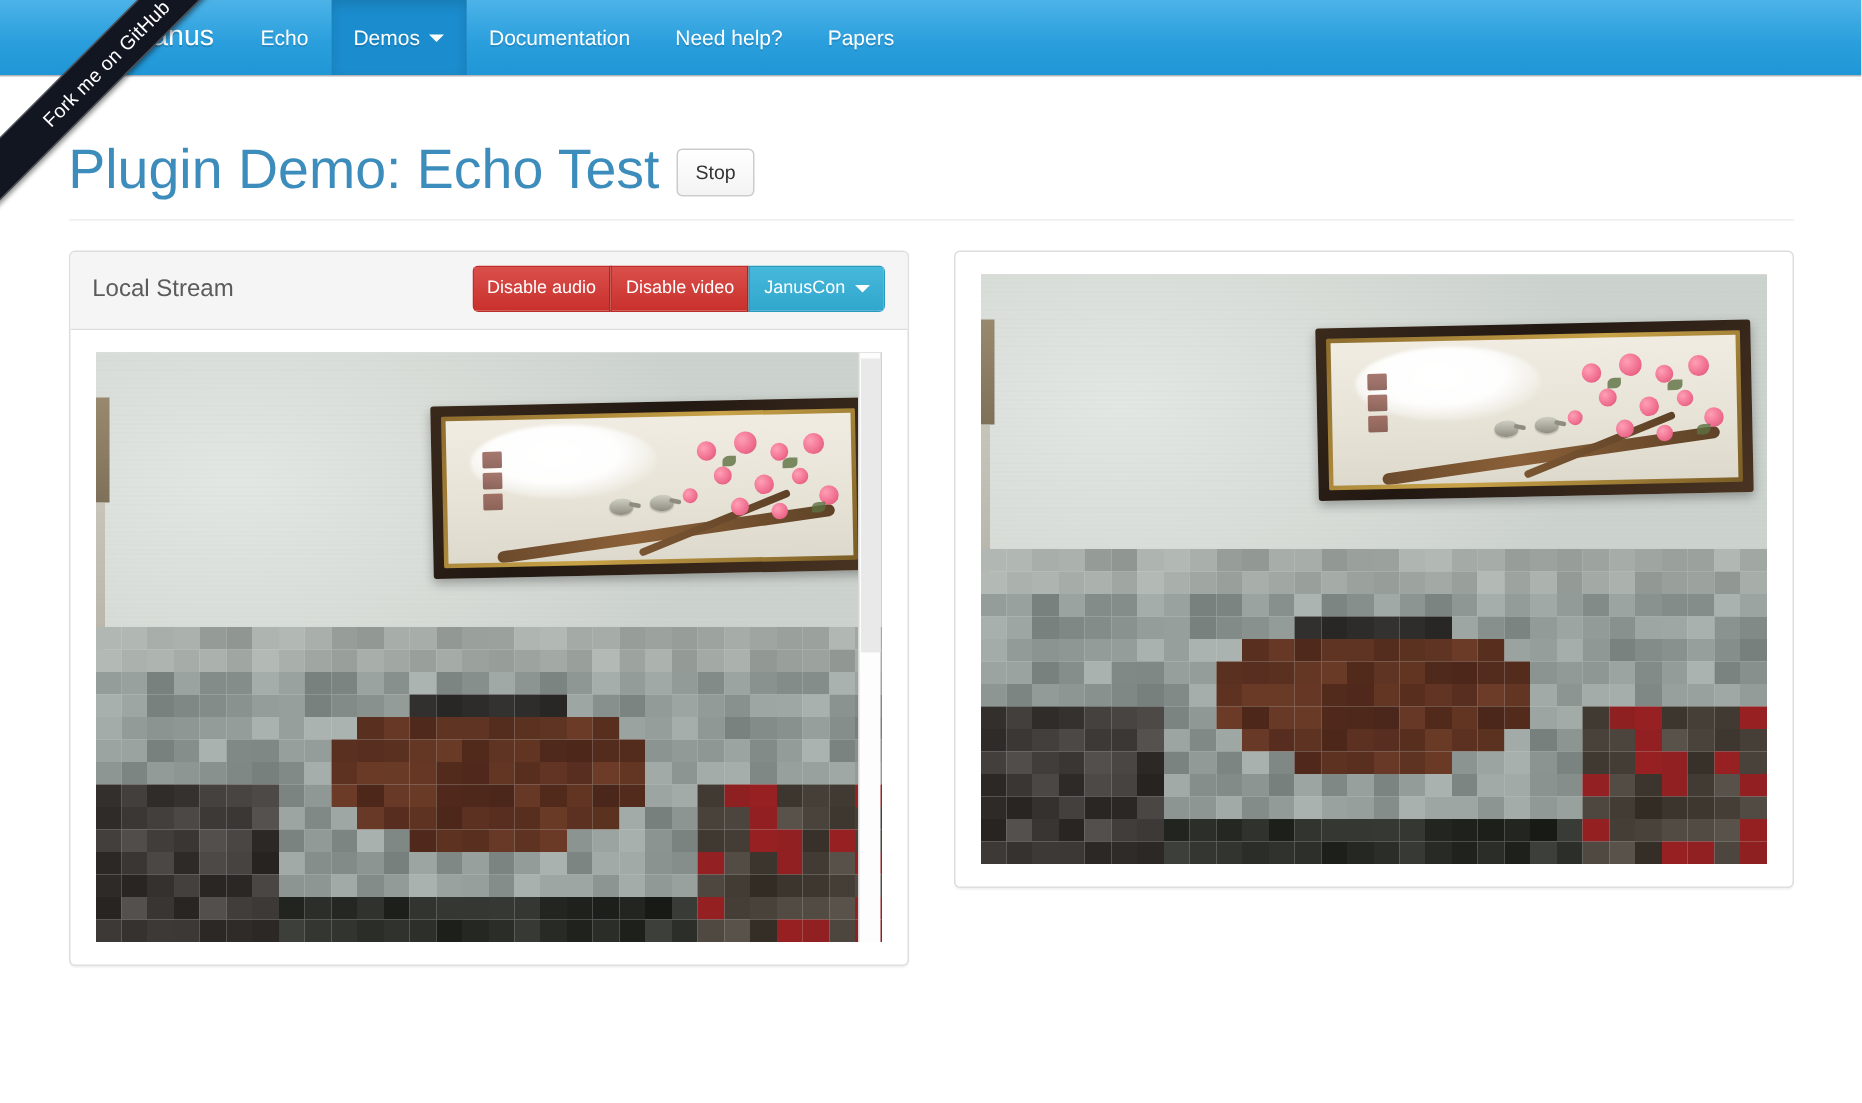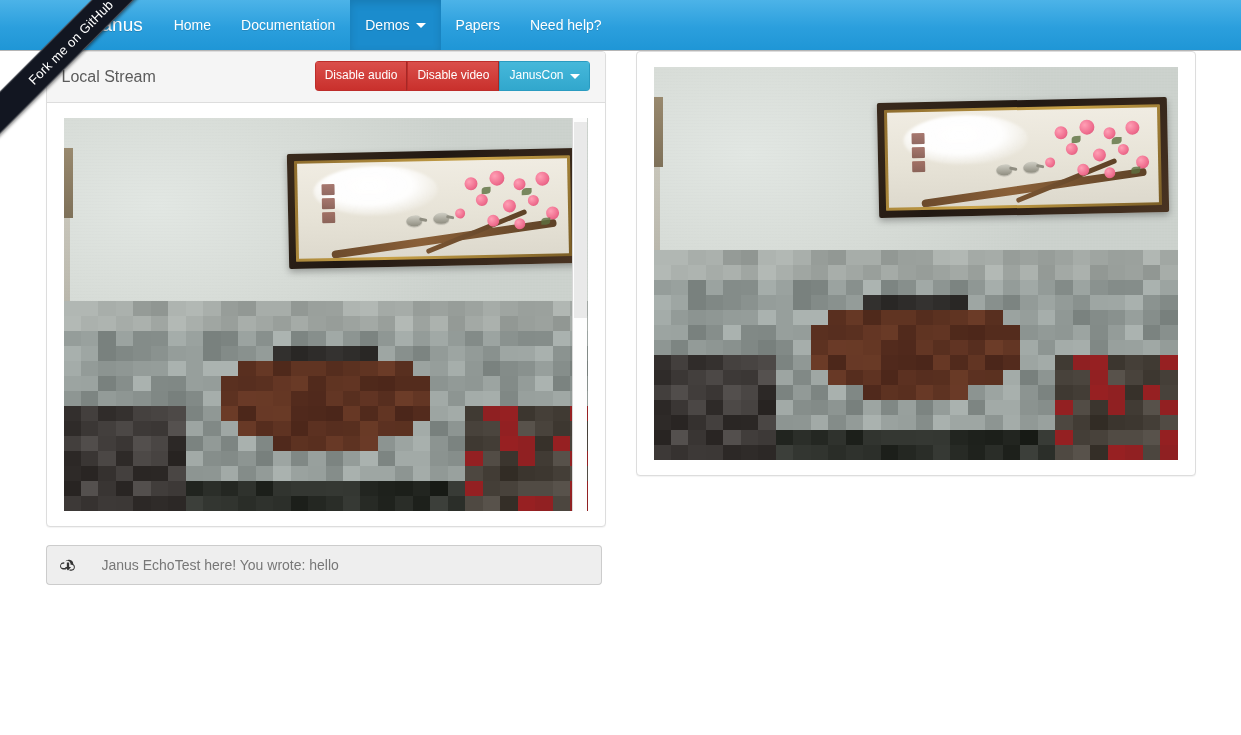--- a/index.html
+++ b/index.html
@@ -422,45 +422,49 @@
 </style>
 </head>
 <body>
 
 <div class="navbar">
 
   <div class="brand">Janus</div>
 
   <div class="nav-items">
     <div class="nav-item">
-      <span>Home</span>
-    </div>
-    <div class="nav-item">
-      <span>Documentation</span>
+      <span>Echo</span>
     </div>
     <div class="nav-item active">
       <span>Demos</span>
       <span class="caret"></span>
     </div>
     <div class="nav-item">
-      <span>Papers</span>
+      <span>Documentation</span>
     </div>
     <div class="nav-item">
       <span>Need help?</span>
     </div>
+    <div class="nav-item">
+      <span>Papers</span>
+    </div>
   </div>
 
 
   <div class="ribbon">
     <span>Fork me on GitHub</span>
   </div>
 </div>
 
 <div class="container">
 
+  <div class="page-header">
+    <h1 class="page-title">Plugin Demo: Echo Test</h1>
+    <button class="btn-stop">Stop</button>
+  </div>
 
   <div class="row">
 
     <div class="col">
       <div class="panel">
         <div class="panel-heading">
           <h3 class="panel-title">Local Stream</h3>
           <div class="btn-group">
             <button class="btn-sm btn-danger">Disable audio</button>
             <button class="btn-sm btn-danger">Disable video</button>
@@ -1398,23 +1402,14 @@
               </div>
           </div>
         </div>
       </div>
     </div>
   </div>
 
   <div class="dc-row">
 
 
-    <div class="input-group">
-      <div class="input-addon">
-        <svg width="18" height="15" viewBox="0 0 20 16" aria-hidden="true">
-          <path d="M15.9 6.2A5.1 5.1 0 0 0 6.2 4.6 4 4 0 0 0 4.3 12.4h3.4v-1.6H4.4a2.4 2.4 0 0 1 .2-4.8l1.1.05.3-1.05a3.5 3.5 0 0 1 6.8.9l.1 1.25 1.25.1a2.55 2.55 0 0 1-.25 5.1h-2.2v1.6h2.3a4.15 4.15 0 0 0 1.9-7.55z" fill="#333"></path>
-          <path d="M10 13.6 13.4 9.7h-2.1v-5H8.7v5H6.6z" fill="#333"></path>
-        </svg>
-      </div>
-      <input class="dc-input readonly" type="text" readonly="" value="Janus EchoTest here! You wrote: hello" style="">
-    </div>
   </div>
 </div>
 
 </body></html>

